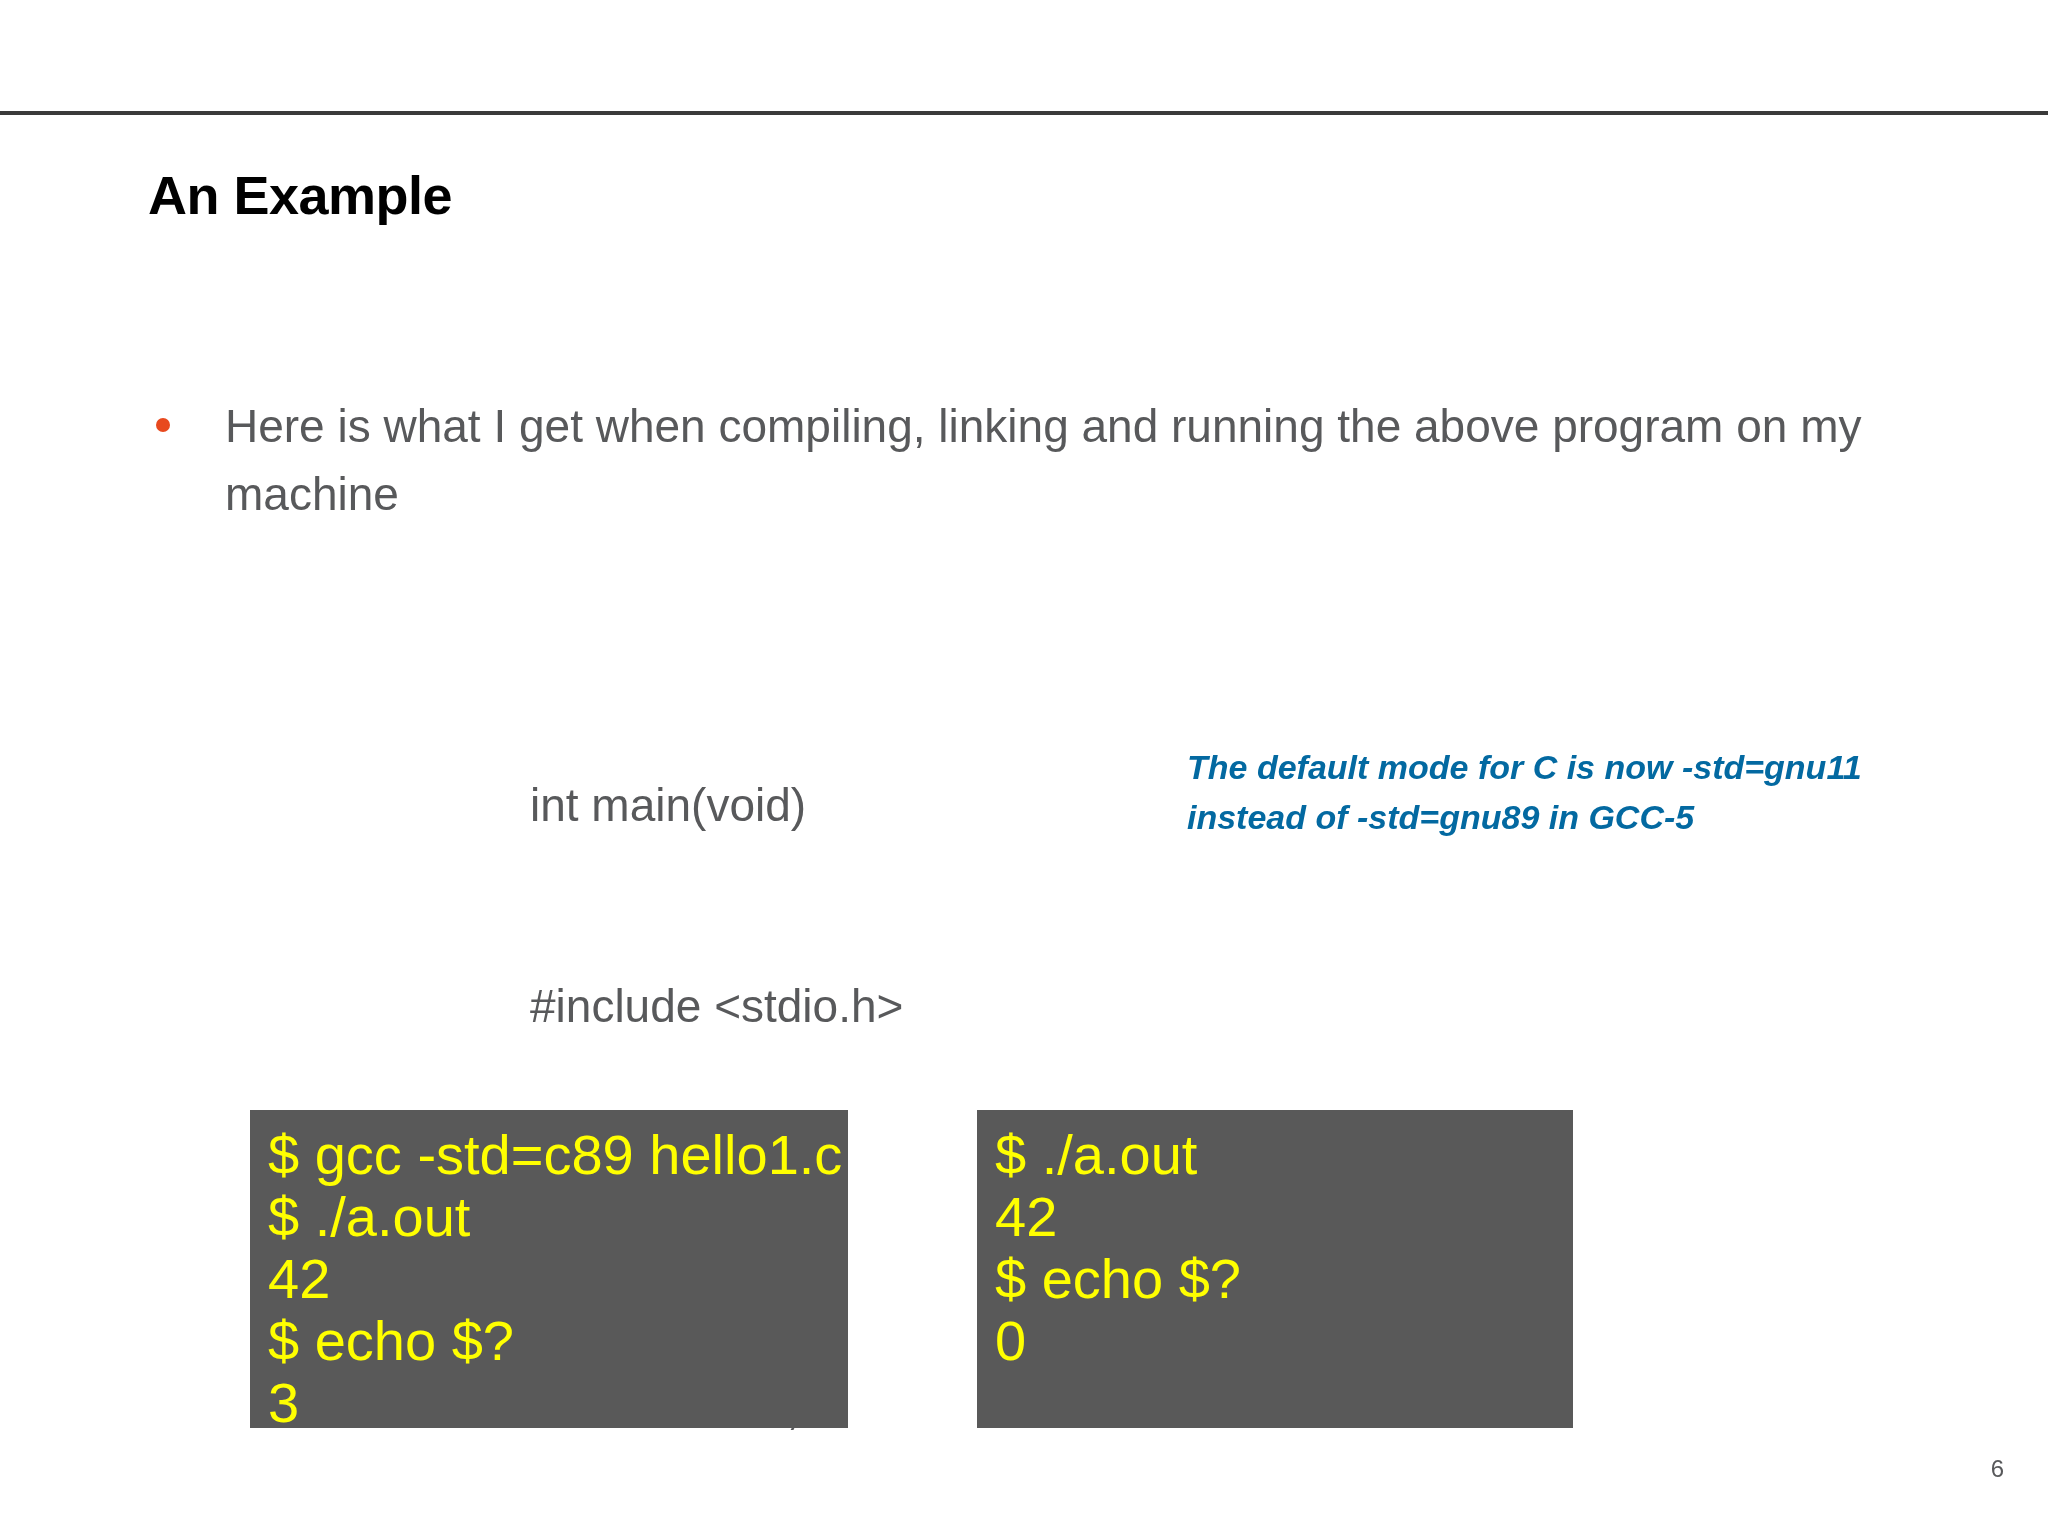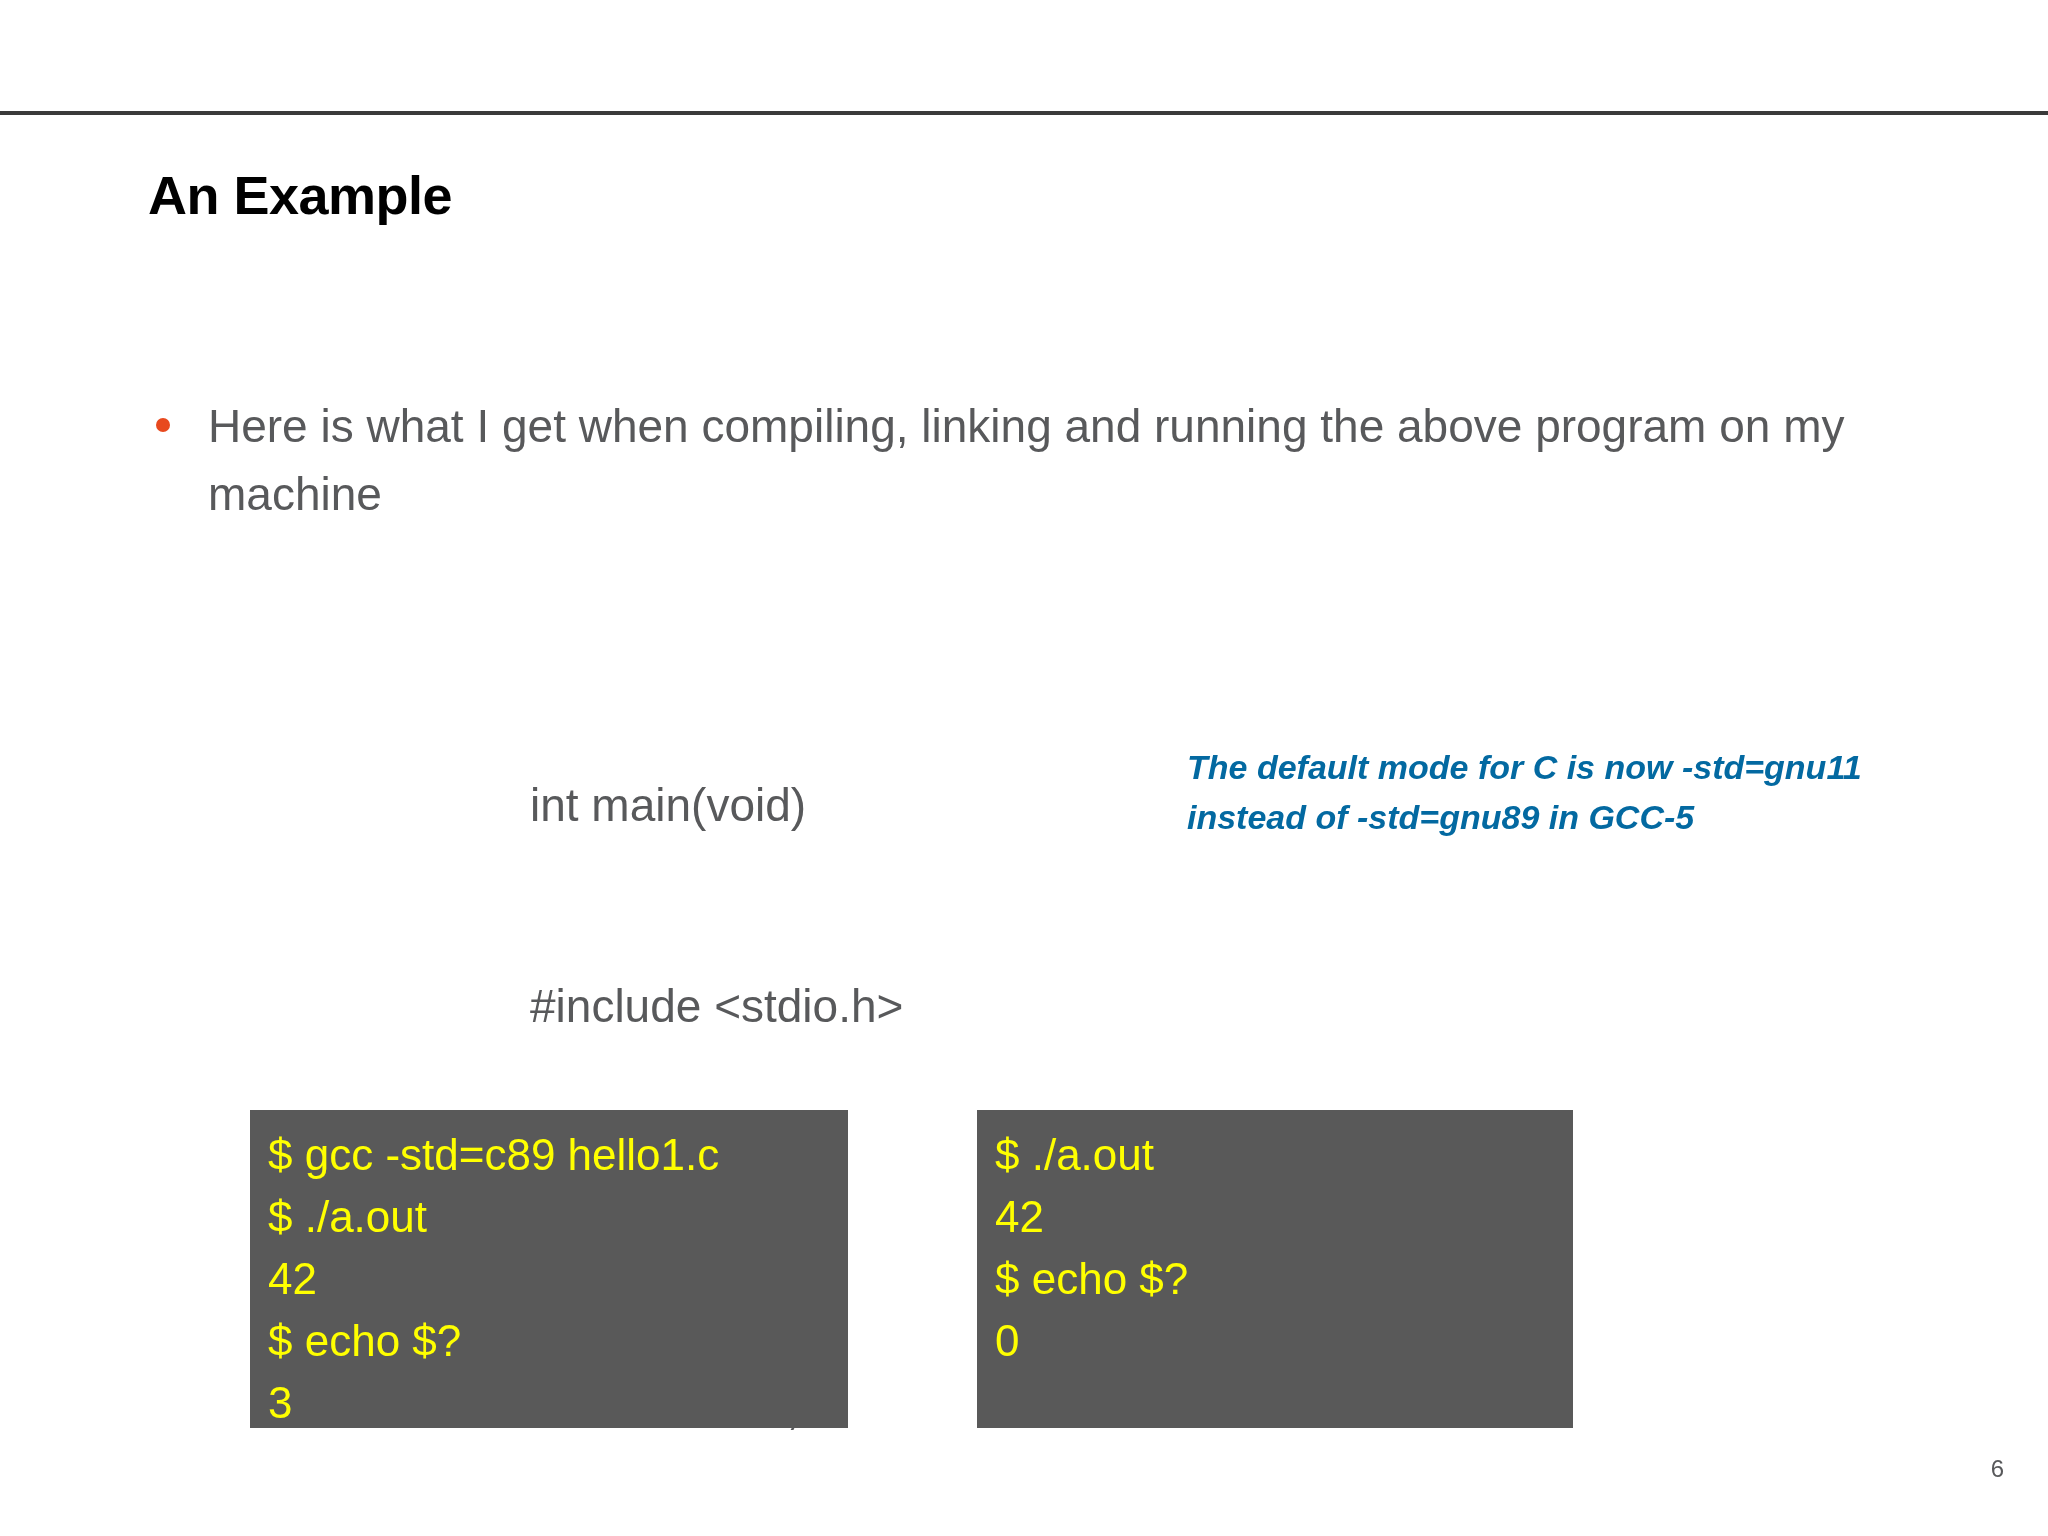--- a/index.html
+++ b/index.html
@@ -62,20 +62,21 @@
     position: absolute;
     left: 8px;
     top: 26px;
     width: 14px;
     height: 14px;
     border-radius: 50%;
     background: #e8491e;
   }
   .bullet-text {
     display: block;
+    margin-left: 17px;
   }
 
   
   #code-listing {
     position: absolute;
     left: 530px;
     top: 638px;
     font-size: 46px;
     line-height: 67px;
     color: #58595b;
@@ -105,21 +106,21 @@
     background: #595959;
     box-sizing: border-box;
     padding: 14px 0 0 18px;
     overflow: hidden;
   }
   #terminal-c89 { left: 250px;  width: 598px; }
   #terminal-c99 { left: 977px;  width: 596px; }
   .terminal .term-line {
     display: block;
     font-family: "Liberation Sans", sans-serif;
-    font-size: 44px;
+    font-size: 56px;
     line-height: 62px;
     color: #ffff00;
     white-space: pre;
   }
 
   
   #page-number {
     position: absolute;
     right: 44px;
     top: 1455px;

